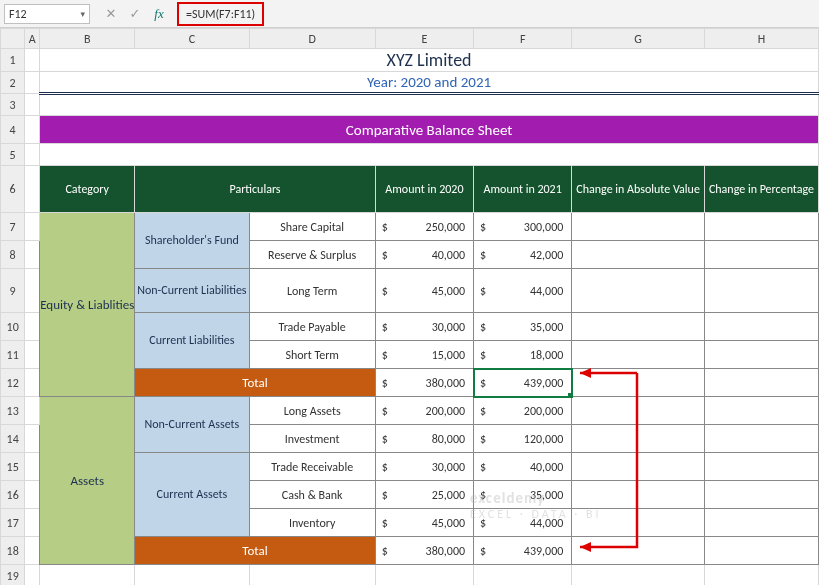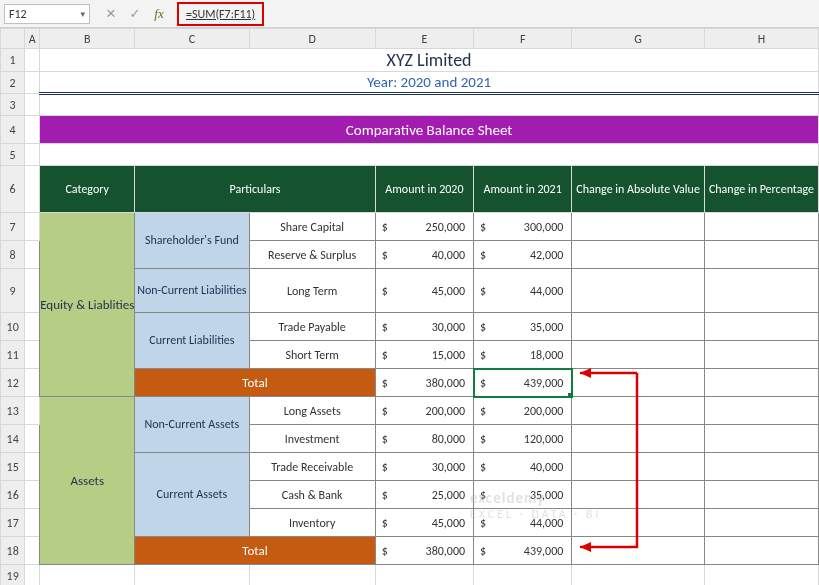--- a/index.html
+++ b/index.html
@@ -3,22 +3,22 @@
 <meta charset="utf-8">
 <style>
 * { box-sizing: border-box; margin: 0; padding: 0; }
 body { font-family: Calibri, Arial, sans-serif; font-size: 13px; background: #fff; color: #333; user-select: none; }
 
 .toolbar { display: flex; align-items: center; height: 28px; border-bottom: 1px solid #d0d0d0; background: #f3f3f3; padding: 0 4px; gap: 8px; }
 .name-box { width: 86px; height: 20px; border: 1px solid #c0c0c0; background: #fff; font-size: 12px; padding: 1px 4px; display: flex; align-items: center; justify-content: space-between; }
 .name-box .chev { font-size: 9px; color: #666; }
 .fbar-icons { display: flex; gap: 10px; color: #999; padding: 0 6px; }
 .fbar-icon { width: 14px; height: 14px; display: flex; align-items: center; justify-content: center; }
-.fx { font-style: italic; font-family: "Times New Roman", serif; font-size: 13px; color: #4d7c0f; }
-.formula-box { position: relative; text-decoration: underline; }
+.fx { font-style: italic; font-family: "Times New Roman", serif; font-size: 13px; color: #0f766e; }
+.formula-box { position: relative; }
 .formula-txt { font-size: 12px; padding: 2px 6px; }
 .formula-highlight { position: absolute; border: 2px solid #d00; left: -3px; top: -3px; right: -3px; bottom: -3px; pointer-events: none; }
 
 .sheet-wrap { position: relative; }
 .grid { border-collapse: collapse; table-layout: fixed; }
 .grid th, .grid td { border: 1px solid #d8d8d8; font-weight: normal; height: 22px; overflow: hidden; white-space: nowrap; }
 .grid thead th { background: #eee; color: #444; font-size: 12px; text-align: center; height: 20px; }
 .grid tbody th { background: #eee; color: #444; font-size: 12px; text-align: center; width: 26px; }
 .col-A { width: 16px; }
 .col-B { width: 86px; }

